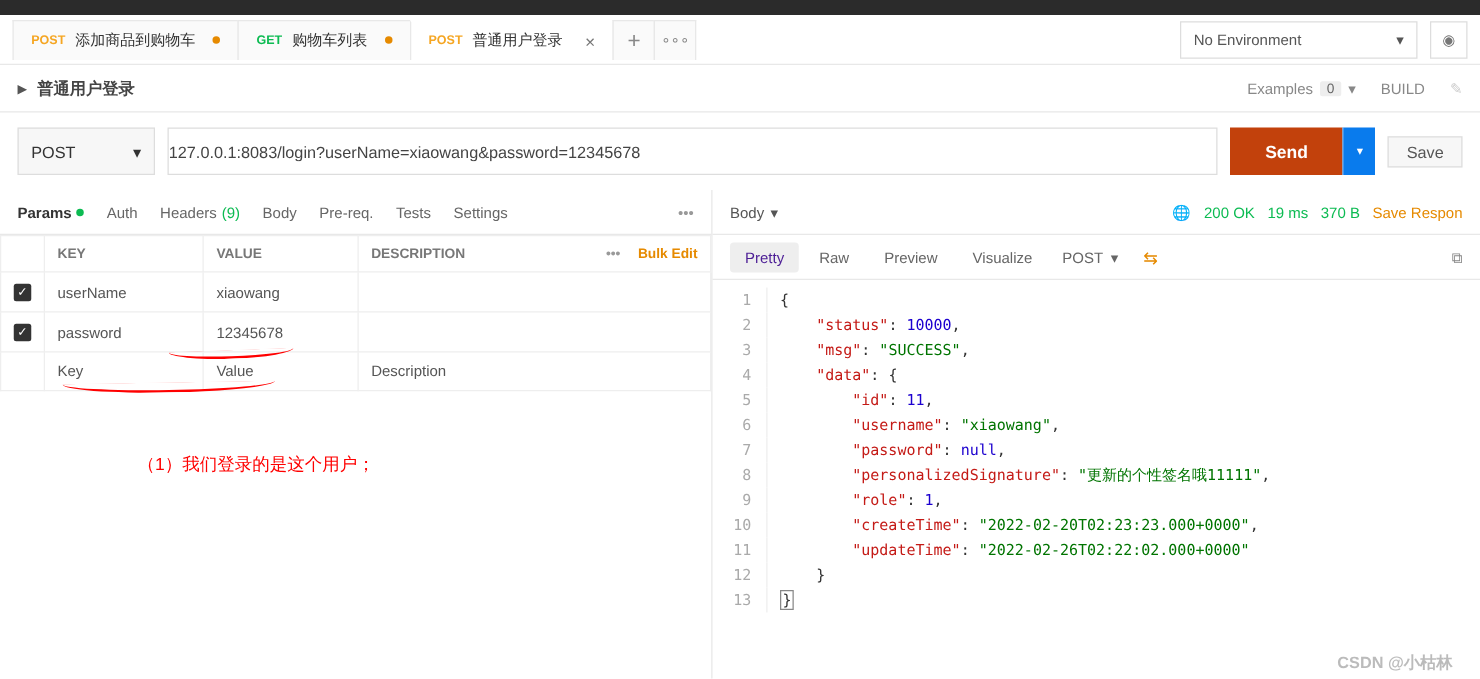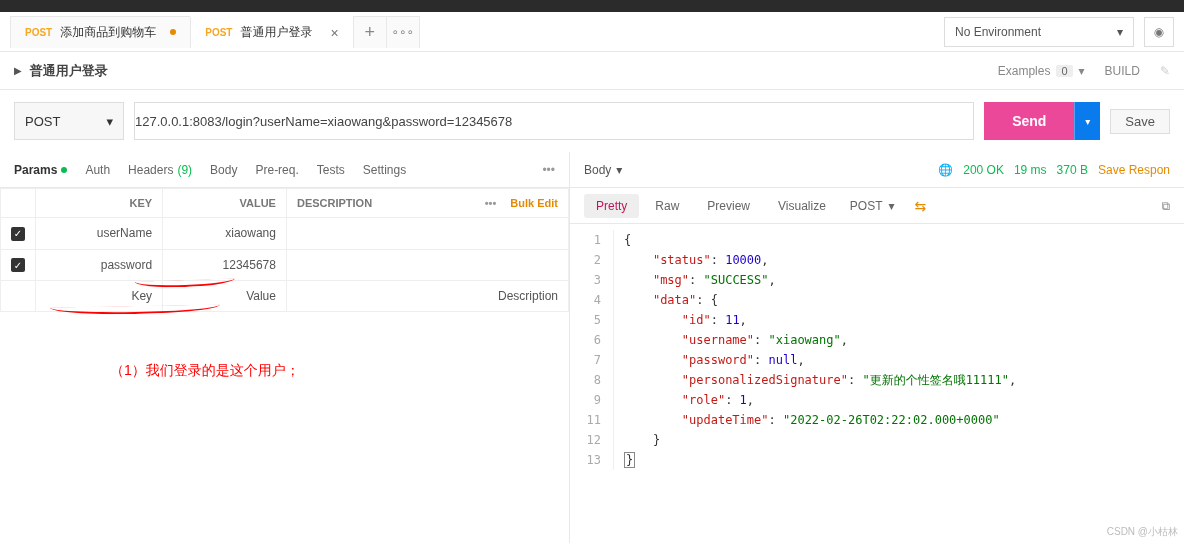--- a/index.html
+++ b/index.html
@@ -24,81 +24,86 @@
 .title-left .tri { font-size: 10px; color: #555; }
 .title-txt { font-weight: bold; font-size: 13px; color: #444; }
 .title-right { display: flex; align-items: center; gap: 20px; color: #888; font-size: 12px; }
 .examples { display: flex; align-items: center; gap: 6px; }
 .badge { display: inline-block; padding: 0 5px; background: #eee; border-radius: 2px; font-size: 11px; color: #666; }
 .edit-icon { color: #ccc; }
 .urlbar-row { display: flex; align-items: center; gap: 10px; padding: 12px 14px; }
 .method-select { display: flex; align-items: center; justify-content: space-between; width: 110px; height: 38px; border: 1px solid #ddd; background: #f7f7f7; padding: 0 10px; font-size: 13px; color: #333; }
 .url-input { flex: 1; height: 38px; border: 1px solid #ddd; padding: 0 0; font-size: 13px; color: #444; }
 .send-btn { display: flex; align-items: center; }
-.send-main { height: 38px; padding: 0 28px; background: #ec4899; color: #fff; font-size: 14px; font-weight: 600; border: none; display: flex; align-items: center; }
+.send-main { height: 38px; padding: 0 28px; background: #c2410c; color: #fff; font-size: 14px; font-weight: 600; border: none; display: flex; align-items: center; }
 .send-drop { height: 38px; width: 26px; background: #097bed; border-left: 1px solid rgba(255,255,255,.3); color: #fff; display: flex; align-items: center; justify-content: center; font-size: 10px; }
 .save-btn { height: 25px; padding: 0 14px; background: #f7f7f7; border: 1px solid #ddd; color: #555; font-size: 13px; }
 .main { display: flex; height: calc(543px - 12px - 40px - 38px - 62px); }
 .left-pane { width: 570px; border-right: 1px solid #e8e8e8; display: flex; flex-direction: column; }
 .right-pane { flex: 1; display: flex; flex-direction: column; }
 .req-tabs { display: flex; align-items: center; height: 36px; border-bottom: 1px solid #e8e8e8; padding: 0 14px; gap: 18px; font-size: 12px; color: #666; }
 .req-tab { cursor: pointer; display: flex; align-items: center; gap: 4px; }
 .req-tab.active { color: #333; font-weight: 600; }
 .green-dot { width: 6px; height: 6px; border-radius: 50%; background: #0cbb52; }
 .headers-count { color: #0cbb52; }
 .req-tabs .spacer { flex: 1; }
 .req-tabs .more-dots { color: #999; }
 .section-title { padding: 10px 14px; font-size: 12px; color: #666; display:flex; justify-content: space-between; align-items:center; }
 .params-table { width: 100%; border-collapse: collapse; font-size: 12px; }
-.params-table th, .params-table td { border: 1px solid #eee; padding: 8px 10px; text-align: right; color: #555; }
+.params-table th, .params-table td { border: 1px solid #eee; padding: 8px 10px; text-align: left; color: #555; }
 .params-table th { font-weight: 600; color: #777; font-size: 11px; background: #fff; }
 .params-table .cb-cell { width: 32px; text-align: center; }
 .chk { width: 14px; height: 14px; background: #333; color: #fff; display: inline-flex; align-items: center; justify-content: center; font-size: 10px; border-radius: 2px; }
 .placeholder { color: #bbb; }
 .bulk-actions { display: flex; gap: 14px; align-items: center; color: #999; }
 .bulk-link { color: #e68a00; cursor: pointer; }
 .annot { color: #ff0000; font-size: 14px; padding: 50px 30px 0 110px; }
 .redline1 { position: absolute; left: 135px; top: 280px; width: 100px; height: 7px; border-bottom: 2px solid red; border-radius: 0 0 50% 50%/0 0 100% 100%; transform: rotate(-2deg); }
 .redline2 { position: absolute; left: 50px; top: 306px; width: 170px; height: 8px; border-bottom: 2px solid red; border-radius: 0 0 50% 50%/0 0 100% 100%; transform: rotate(-1deg); }
 .resp-header { display: flex; align-items: center; height: 36px; padding: 0 14px; border-bottom: 1px solid #e8e8e8; gap: 10px; font-size: 12px; }
 .body-drop { display: flex; align-items: center; gap: 5px; color: #555; }
 .resp-header .spacer { flex: 1; }
 .globe { color: #888; }
 .status-ok { color: #0cbb52; }
 .resp-meta { color: #0cbb52; }
 .save-resp { color: #e68a00; }
 .resp-toolbar { display: flex; align-items: center; height: 36px; padding: 0 14px; gap: 4px; border-bottom: 1px solid #e8e8e8; }
 .view-btn { padding: 5px 12px; font-size: 12px; color: #666; cursor: pointer; border-radius: 3px; }
-.view-btn.active { background: #eee; color: #be185d; }
+.view-btn.active { background: #eee; color: #4c1d95; }
 .json-drop { display: flex; align-items: center; gap: 6px; padding: 0 8px; color: #666; font-size: 12px; }
 .wrap-icon { color: #e68a00; margin-left: 8px; font-size: 14px; }
 .resp-toolbar .spacer { flex: 1; }
 .copy-icon { color: #888; }
 .code-area { font-family: "Consolas", "Monaco", monospace; font-size: 12px; line-height: 20px; padding: 6px 0; overflow: auto; }
 .code-line { display: flex; }
 .gutter { width: 44px; text-align: right; padding-right: 12px; color: #aaa; user-select: none; border-right: 1px solid #eee; margin-right: 10px; }
 .code { white-space: pre; }
 .tok-brace { color: #333; }
 .tok-key { color: #c41a16; }
 .tok-num { color: #1c00cf; }
 .tok-str { color: #007400; }
 .tok-null { color: #1c00cf; }
 .cursor-box { border: 1px solid #888; padding: 0 1px; }
-.watermark { position: absolute; right: 6px; bottom: 4px; color: rgba(120,120,120,.5); font-size: 10px; }
+.watermark { position: absolute; right: 22px; bottom: 4px; color: rgba(120,120,120,.5); font-size: 13px; font-weight: bold; }
 </style>
 </head>
 <body>
 
 <div class="topbar"></div>
 
 <div class="header-row">
   <div class="tabs" id="tabs">
       <div class="tab">
         <span class="method post">POST</span>
         <span>添加商品到购物车</span>
+        <span class="dot"></span>
+      </div>
+      <div class="tab">
+        <span class="method get">GET</span>
+        <span>购物车列表</span>
         <span class="dot"></span>
       </div>
       <div class="tab active">
         <span class="method post">POST</span>
         <span>普通用户登录</span>
         <span class="close">×</span>
       </div>
       <div class="tab add">+</div>
       <div class="tab more">∘∘∘</div>
     </div>
@@ -261,20 +266,24 @@
         </div>
         <div class="code-line">
           <div class="gutter">8</div>
           <div class="code">        <span class="tok-key">"personalizedSignature"</span><span class="tok-brace">: </span><span class="tok-str">"更新的个性签名哦11111"</span><span class="tok-brace">,</span></div>
         </div>
         <div class="code-line">
           <div class="gutter">9</div>
           <div class="code">        <span class="tok-key">"role"</span><span class="tok-brace">: </span><span class="tok-num">1</span><span class="tok-brace">,</span></div>
         </div>
         <div class="code-line">
+          <div class="gutter">10</div>
+          <div class="code">        <span class="tok-key">"createTime"</span><span class="tok-brace">: </span><span class="tok-str">"2022-02-20T02:23:23.000+0000"</span><span class="tok-brace">,</span></div>
+        </div>
+        <div class="code-line">
           <div class="gutter">11</div>
           <div class="code">        <span class="tok-key">"updateTime"</span><span class="tok-brace">: </span><span class="tok-str">"2022-02-26T02:22:02.000+0000"</span></div>
         </div>
         <div class="code-line">
           <div class="gutter">12</div>
           <div class="code">    <span class="tok-brace">}</span></div>
         </div>
         <div class="code-line">
           <div class="gutter">13</div>
           <div class="code"><span class="tok-brace cursor-box">}</span></div>

